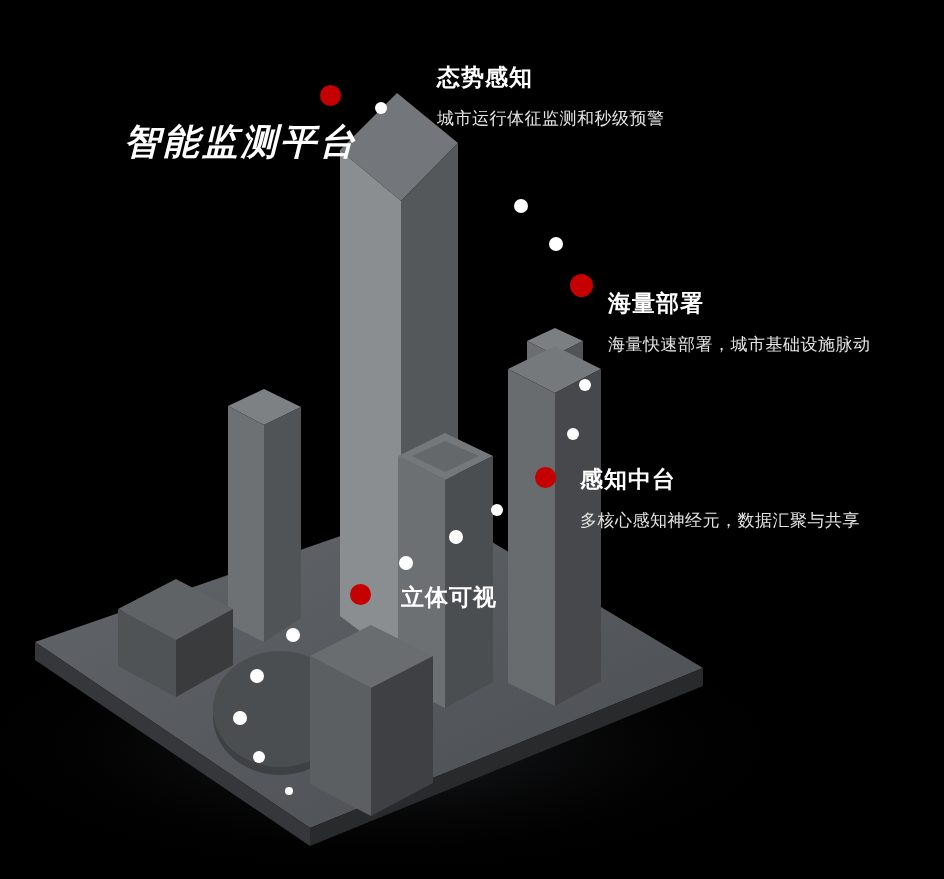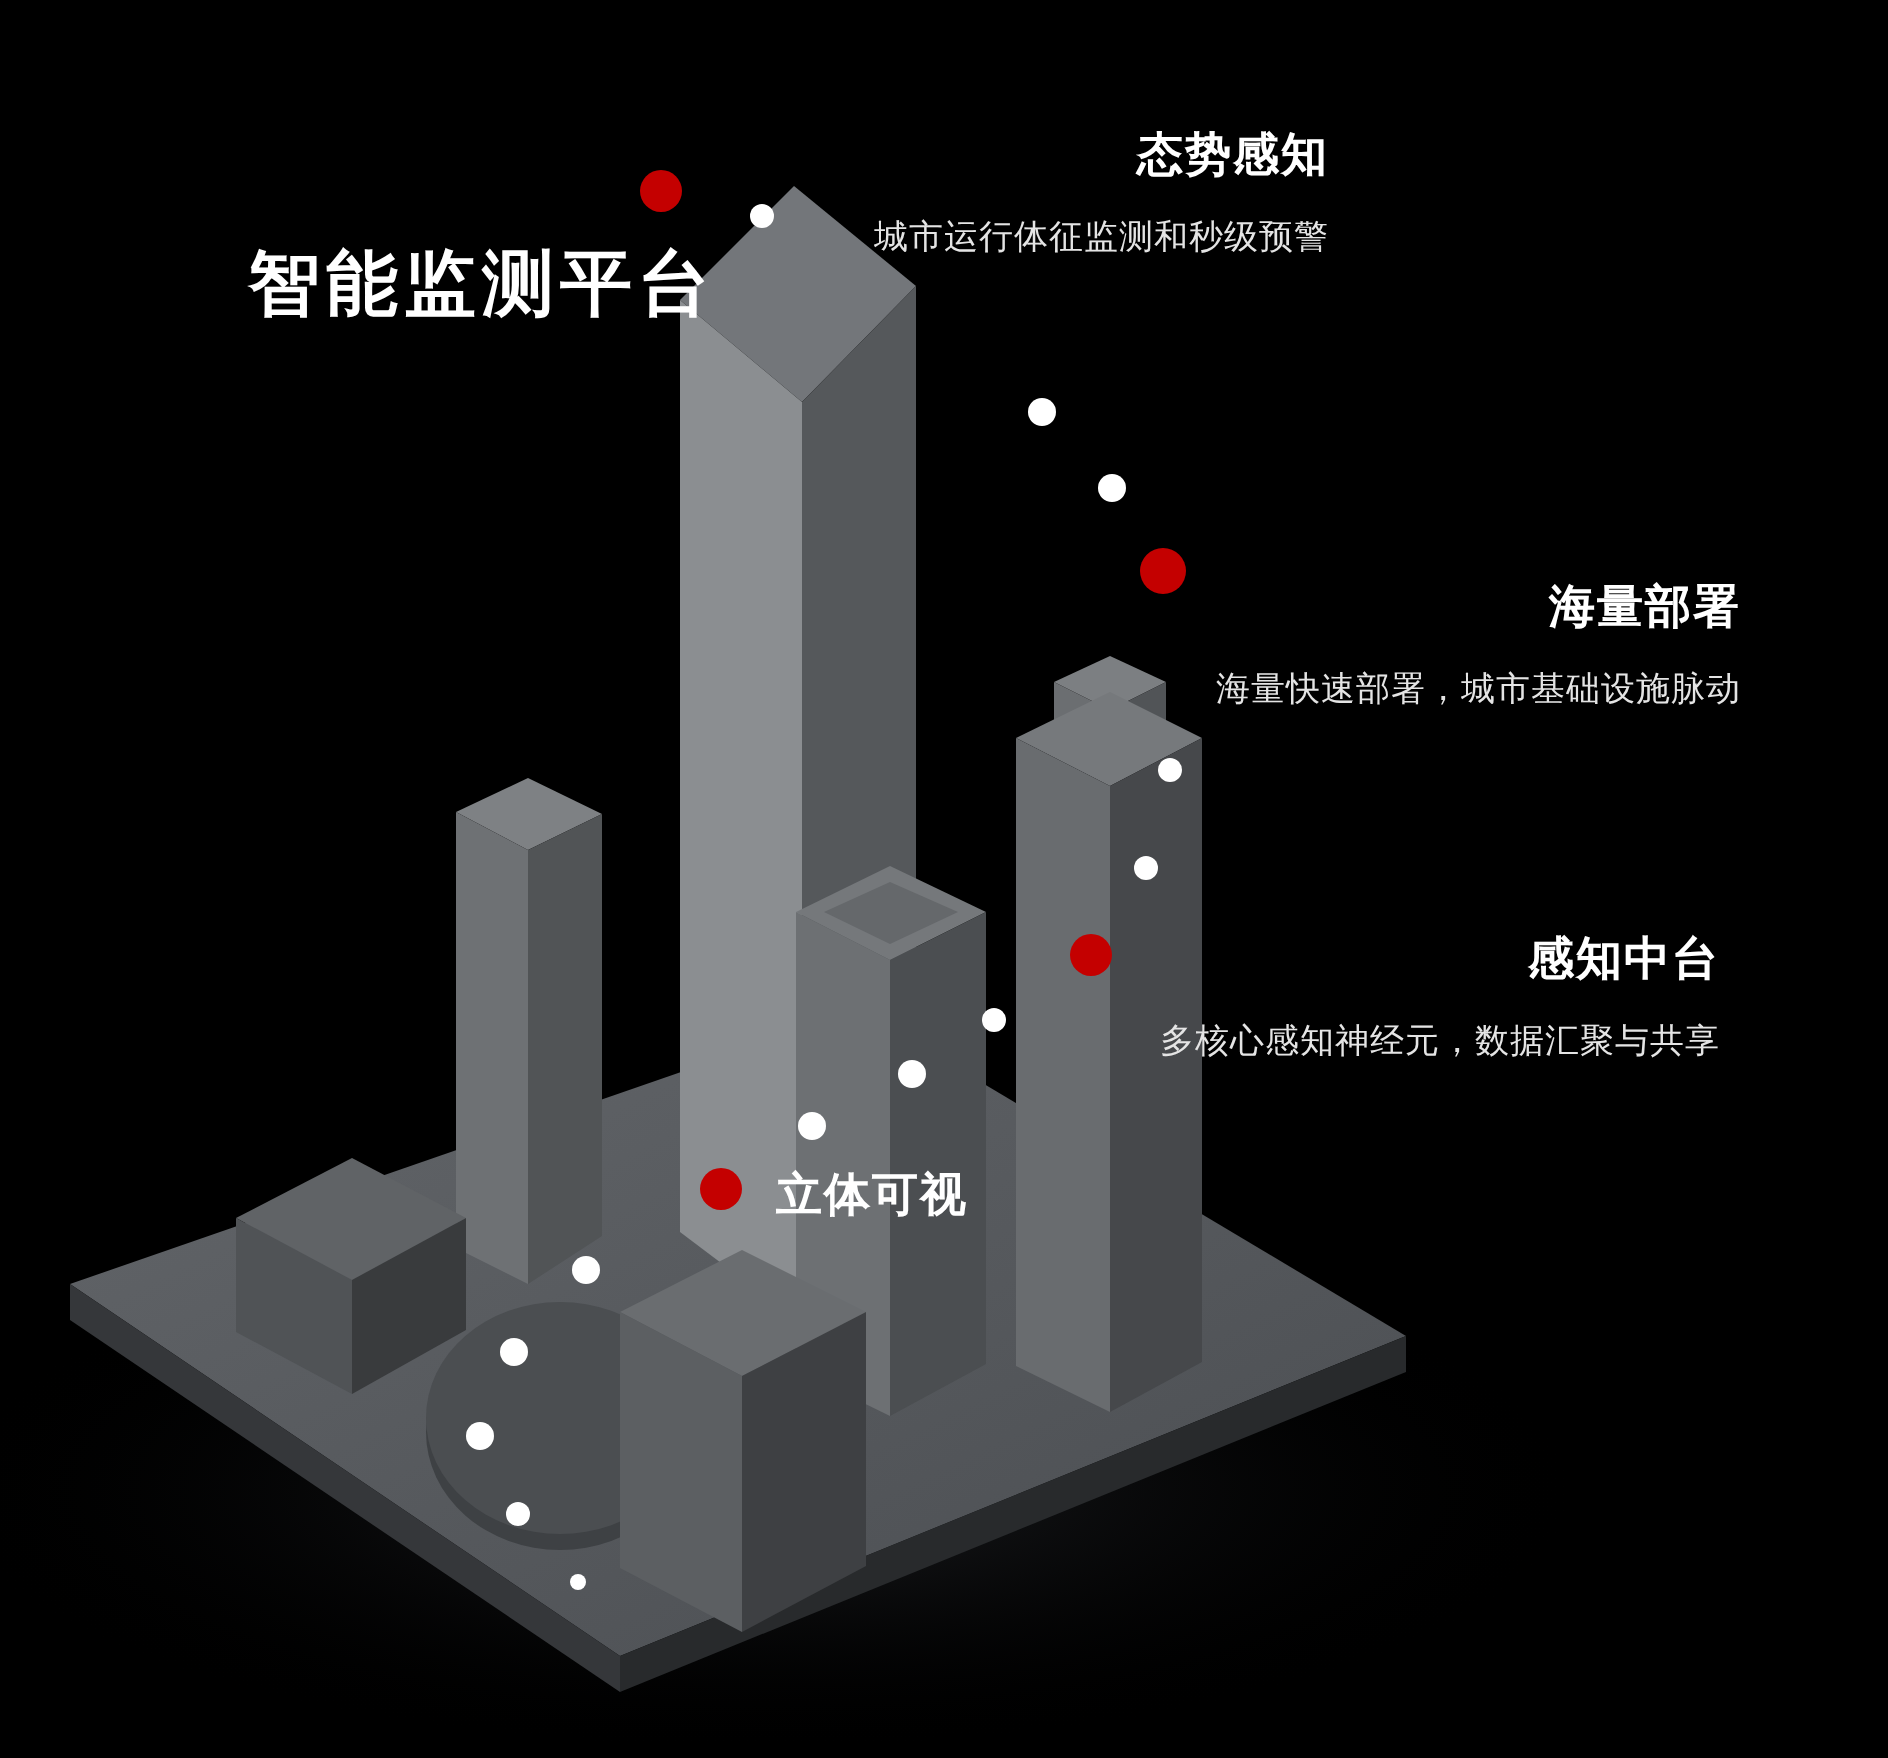--- a/index.html
+++ b/index.html
@@ -17,23 +17,24 @@
 
   .hero-title {
     position: absolute;
     left: 124px;
     top: 118px;
     font-size: 36px;
     font-weight: 700;
     letter-spacing: 3px;
     color: var(--title-white, #ffffff);
     white-space: nowrap;
+    font-style: italic;
   }
 
-  .feature { position: absolute; white-space: nowrap; text-align: right; }
+  .feature { position: absolute; white-space: nowrap; }
   .feature-title {
     font-size: 23px;
     font-weight: 700;
     letter-spacing: 1px;
     color: var(--title-white, #ffffff);
   }
   .feature-desc {
     margin-top: 14px;
     font-size: 17px;
     letter-spacing: 0.5px;
@@ -46,21 +47,21 @@
     background: var(--accent-red, #c40000);
   }
   .marker.m1 { left: 320px; top: 85px;  width: 21px; height: 21px; }
   .marker.m2 { left: 570px; top: 274px; width: 23px; height: 23px; }
   .marker.m3 { left: 535px; top: 467px; width: 21px; height: 21px; }
   .marker.m4 { left: 350px; top: 584px; width: 21px; height: 21px; }
 
   .feature.f1 { left: 437px; top: 62px; }
   .feature.f2 { left: 608px; top: 271px; margin-top: 17px; }
   .feature.f3 { left: 580px; top: 464px; }
-  .feature.f4 { left: 388px; top: 582px; }
+  .feature.f4 { left: 401px; top: 582px; }
 </style>
 </head>
 <body>
 
 <div id="stage">
 
   <svg id="scene-svg" width="944" height="879" viewBox="0 0 944 879">
     <defs>
       <radialGradient id="shadowGrad" cx="50%" cy="50%" r="50%">
         <stop offset="0%" stop-color="#222428" stop-opacity="0.9"></stop>

